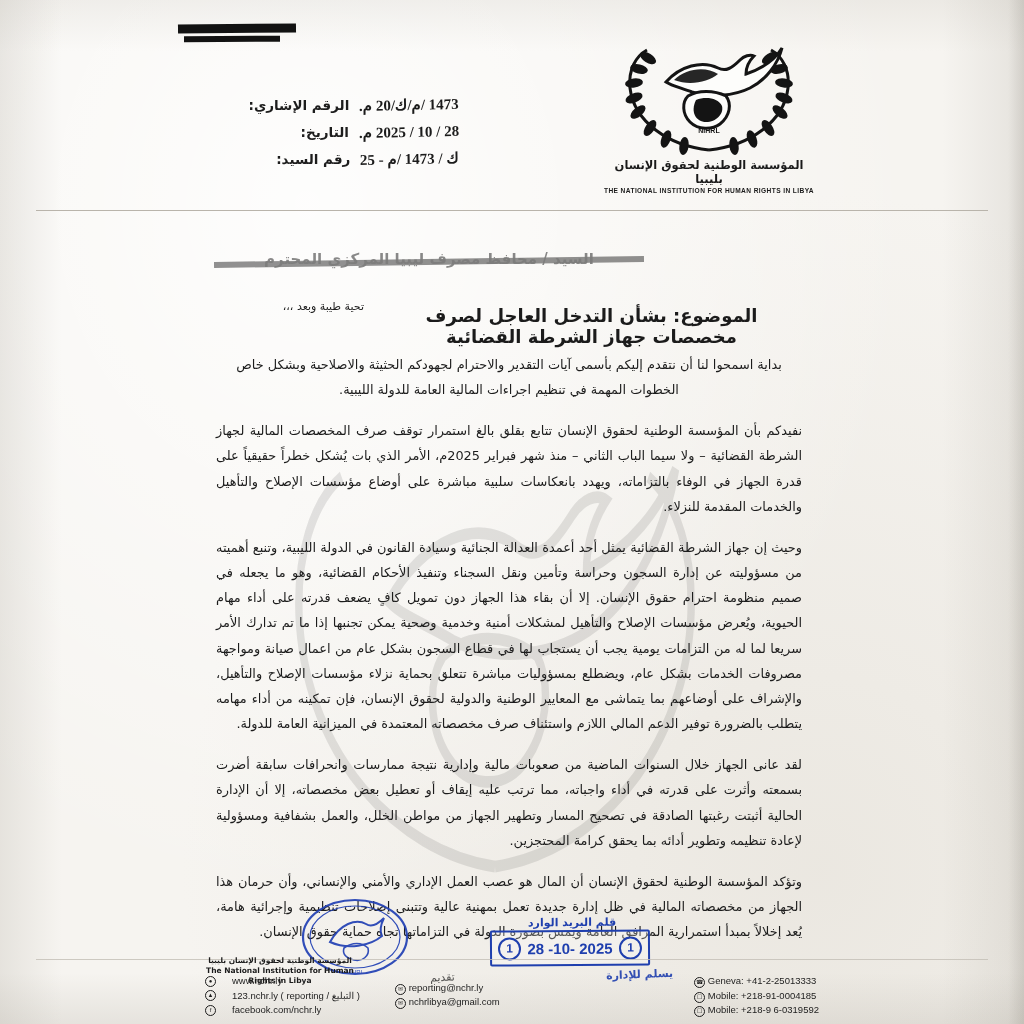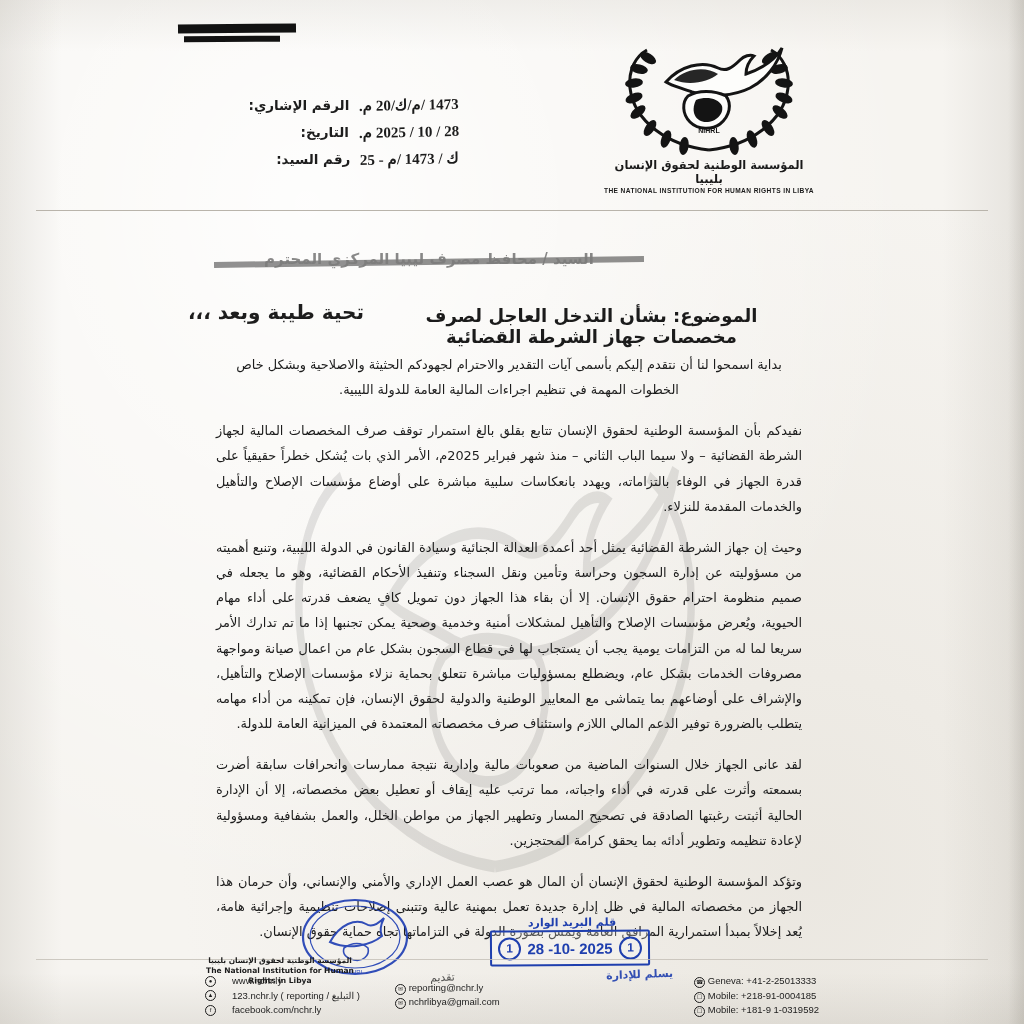--- a/index.html
+++ b/index.html
@@ -68,21 +68,21 @@
   .addressee{
     position:absolute;right:380px;top:250px;width:430px;
     text-align:center;font-size:15px;font-weight:bold;color:#2b2b2b;
     filter:blur(0.7px);opacity:0.55;
   }
   .addressee .strike{
     position:absolute;left:0;right:0;top:9px;height:6px;background:#151515;opacity:0.85;
     transform:rotate(-0.8deg);
   }
   .greeting{
-    position:absolute;right:660px;top:300px;font-size:20px;font-weight:bold;color:#1d1d1d;
+    position:absolute;right:660px;top:300px;font-size:11px;font-weight:normal;color:#1d1d1d;
   }
   .subject{
     position:absolute;right:225px;top:305px;width:415px;
     text-align:center;font-size:18px;font-weight:bold;color:#1b1b1b;
   }
   .body{
     position:absolute;right:222px;left:205px;top:352px;
     font-size:12.9px;line-height:1.95;color:#1c1c1c;text-align:justify;
     text-justify:inter-word;
   }
@@ -284,21 +284,21 @@
     <div class="ln">
       <span class="ico">☎</span>
       <span>Geneva: +41-2-25013333</span>
     </div>
     <div class="ln">
       <span class="ico">☐</span>
       <span>Mobile: +218-91-0004185</span>
     </div>
     <div class="ln">
       <span class="ico">☐</span>
-      <span>Mobile: +181-9 1-0319592</span>
+      <span>Mobile: +218-9 6-0319592</span>
     </div>
   </div>
 
   <div style="position:absolute;left:395px;bottom:14px;font-family:'Liberation Sans',sans-serif;font-size:9.5px;color:#1c1c1c;direction:ltr;line-height:1.55;">
     <div class="ln">
       <span class="ico">✉</span>
       <span>reporting@nchr.ly</span>
     </div>
     <div class="ln">
       <span class="ico">✉</span>

